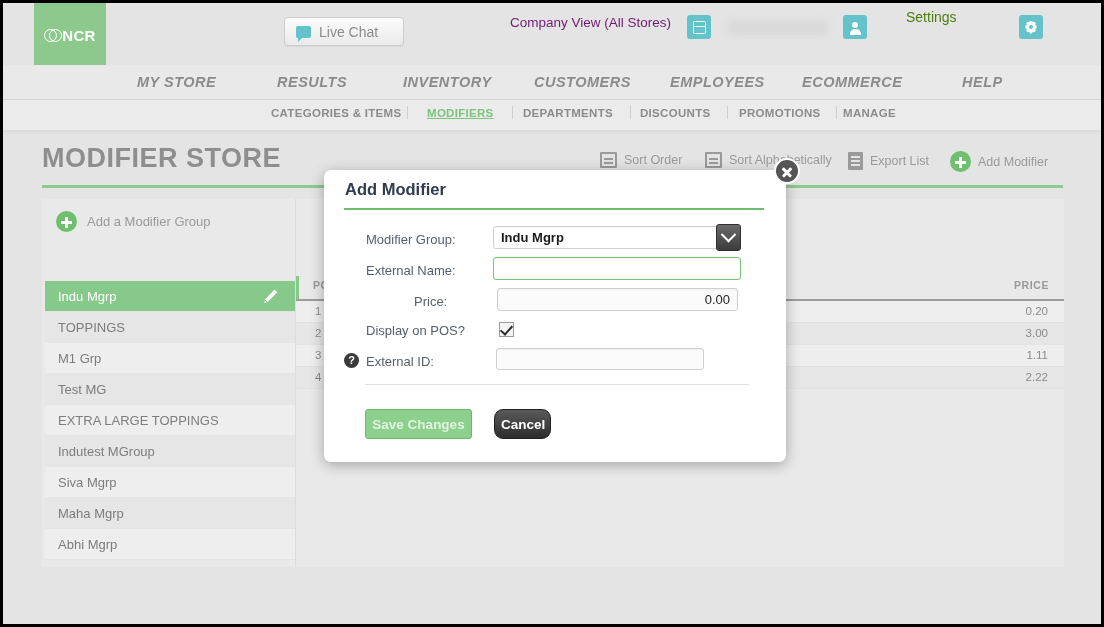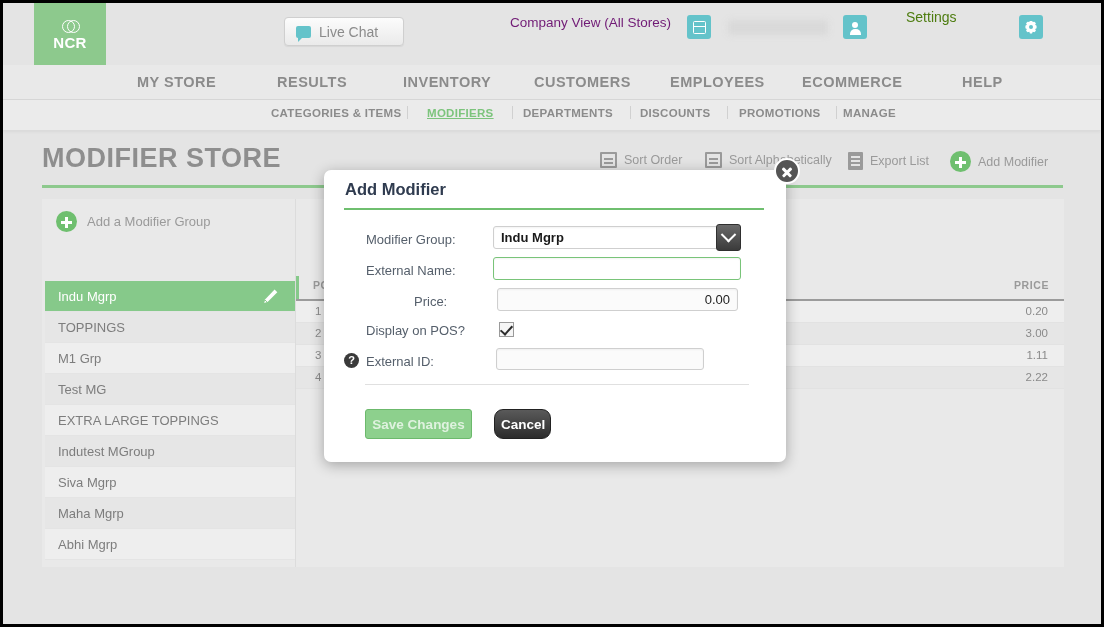--- a/index.html
+++ b/index.html
@@ -43,21 +43,20 @@
     justify-content: center;
   }
   #logo-text {
     color: #ffffff;
     font-size: 15px;
     font-weight: bold;
     letter-spacing: 0.3px;
     display: flex;
     align-items: center;
     gap: 1px;
-    flex-direction: column;
   }
   .ncr-mark {
     display: inline-block;
     width: 17px; height: 13px;
     position: relative;
   }
   .ncr-mark::before, .ncr-mark::after {
     content: "";
     position: absolute;
     top: 0;
@@ -200,20 +199,21 @@
   }
   .mainnav-item {
     position: absolute;
     top: 9px;
     font-size: 14.5px;
     font-weight: bold;
     letter-spacing: 0.5px;
     color: #8b8b8b;
     white-space: nowrap;
     padding-bottom: 16px;
+    font-style: italic;
   }
   .mainnav-item.active {
     color: #8b8b8b;
     border-bottom: 3px solid #7ec67e;
   }
 
   
   #subnav {
     position: absolute;
     left: 0; top: 97px;

